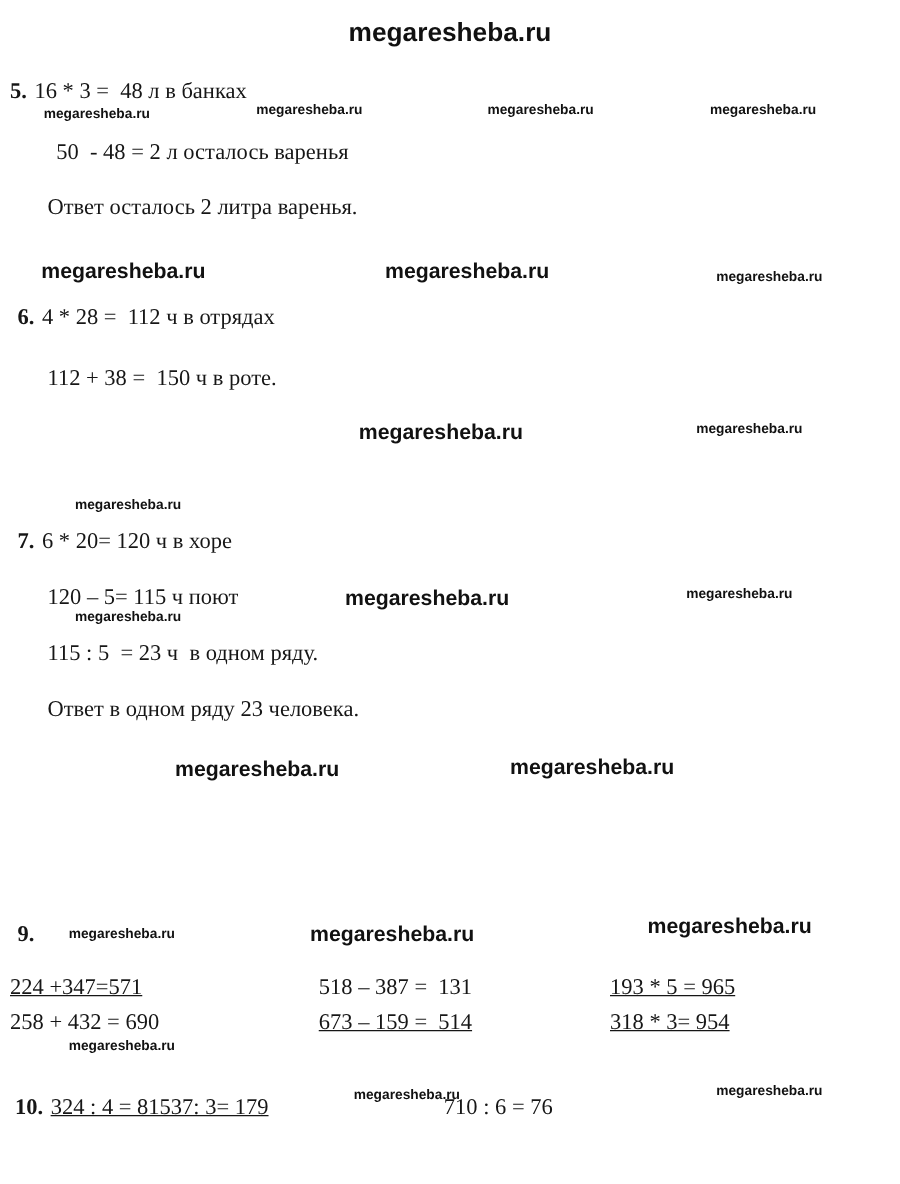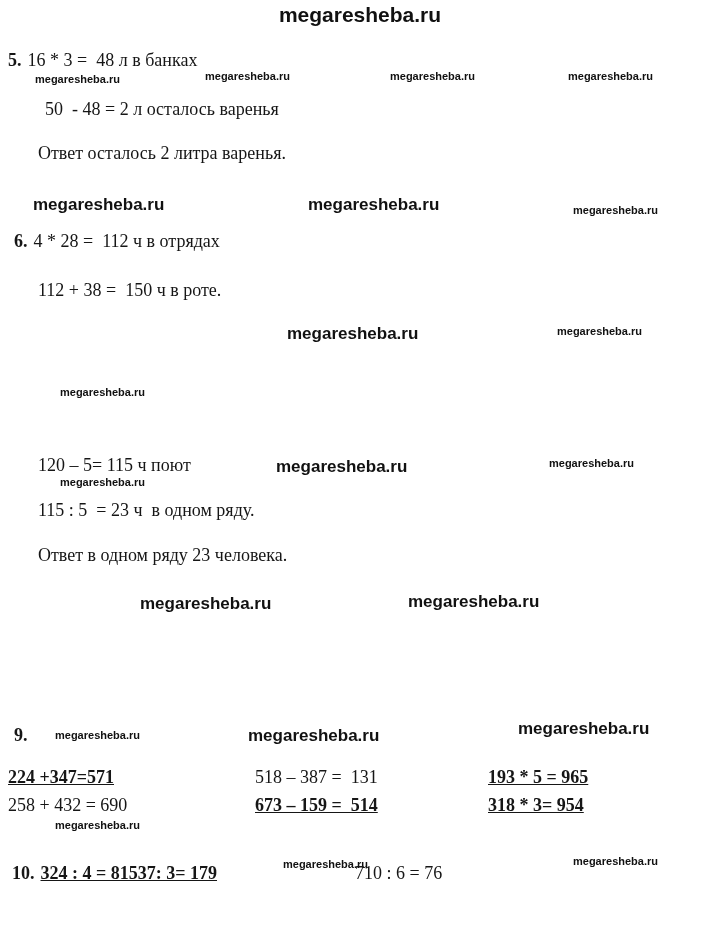--- a/index.html
+++ b/index.html
@@ -5,25 +5,25 @@
   html, body { margin: 0; padding: 0; background: #ffffff; }
   .doc {
     position: relative;
     width: 720px;
     height: 947px;
     background: #ffffff;
     color: #000000;
     font-family: "Liberation Serif", serif;
     overflow: hidden;
   }
-  .abs { position: absolute; white-space: pre; }
+  .abs { position: absolute; white-space: pre; margin-top: 12px; }
   .body-text { font-size: 18px; color: #161616; text-align: center; }
   .num { font-weight: bold; margin-right: 6px; }
   .num-plain { font-weight: bold; }
-  .ul { text-decoration: underline; font-weight: bold; }
+  .ul { text-decoration: underline; }
   .wm-sm {
     font-family: "Liberation Sans", sans-serif;
     font-weight: bold;
     font-size: 11px;
     color: #111111;
   }
   .wm-md {
     font-family: "Liberation Sans", sans-serif;
     font-weight: bold;
     font-size: 17px;
@@ -58,20 +58,21 @@
   <div class="abs wm-md" style="left:308px; top:195px">megaresheba.ru</div>
   <div class="abs wm-sm" style="left:573px; top:204px">megaresheba.ru</div>
 
   <div class="abs body-text" style="left:14px; top:231px"><span class="num">6.</span><span>4 * 28 =  112 ч в отрядах</span></div>
   <div class="abs body-text" style="left:38px; top:280px">112 + 38 =  150 ч в роте.</div>
 
   <div class="abs wm-md" style="left:287px; top:324px">megaresheba.ru</div>
   <div class="abs wm-sm" style="left:557px; top:325px">megaresheba.ru</div>
   <div class="abs wm-sm" style="left:60px; top:386px">megaresheba.ru</div>
 
+  <div class="abs body-text" style="left:14px; top:410px"><span class="num">7.</span><span>6 * 20= 120 ч в хоре</span></div>
   <div class="abs body-text" style="left:38px; top:455px">120 – 5= 115 ч поют</div>
 
   <div class="abs wm-md" style="left:276px; top:457px">megaresheba.ru</div>
   <div class="abs wm-sm" style="left:549px; top:457px">megaresheba.ru</div>
   <div class="abs wm-sm" style="left:60px; top:476px">megaresheba.ru</div>
 
   <div class="abs body-text" style="left:38px; top:500px">115 : 5  = 23 ч  в одном ряду.</div>
   <div class="abs body-text" style="left:38px; top:545px">Ответ в одном ряду 23 человека.</div>
 
   <div class="abs wm-md" style="left:140px; top:594px">megaresheba.ru</div>

